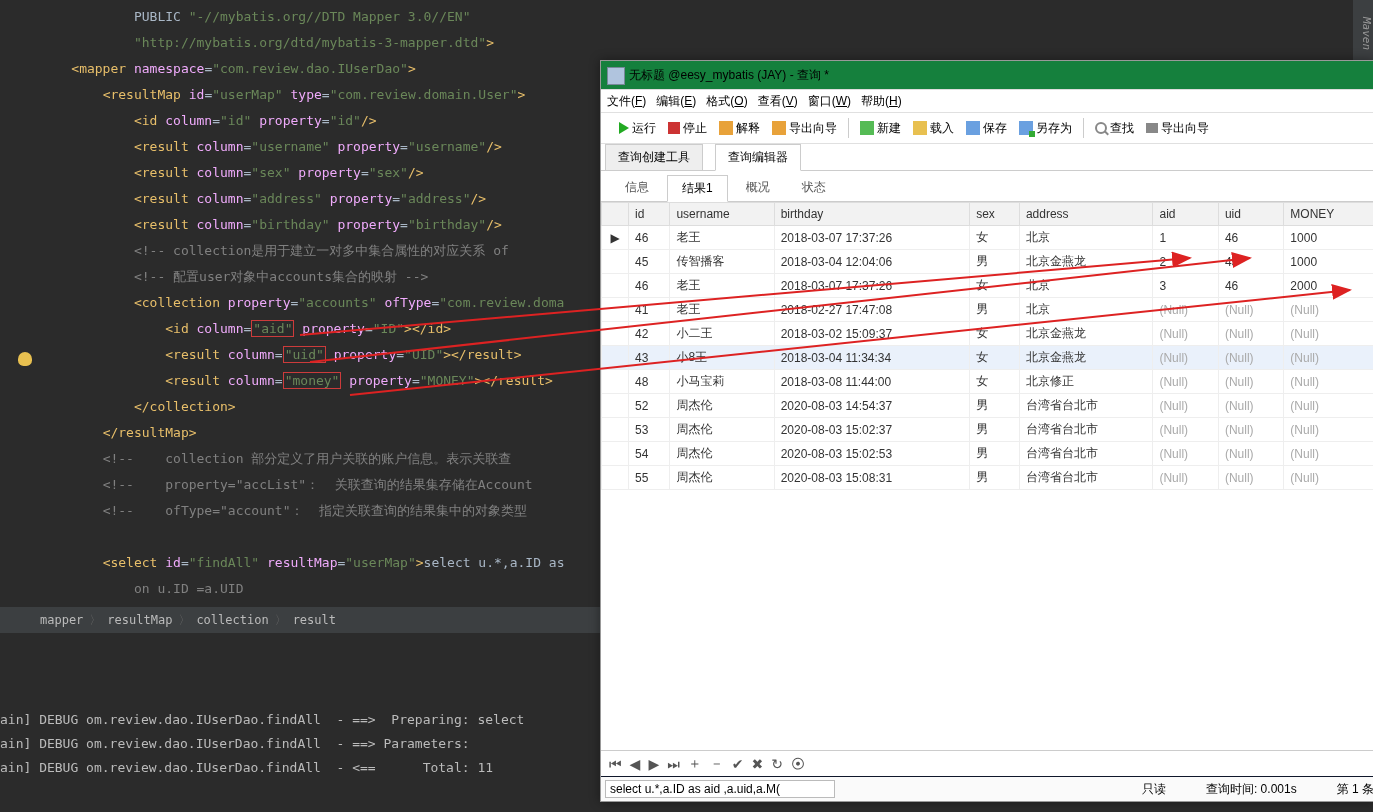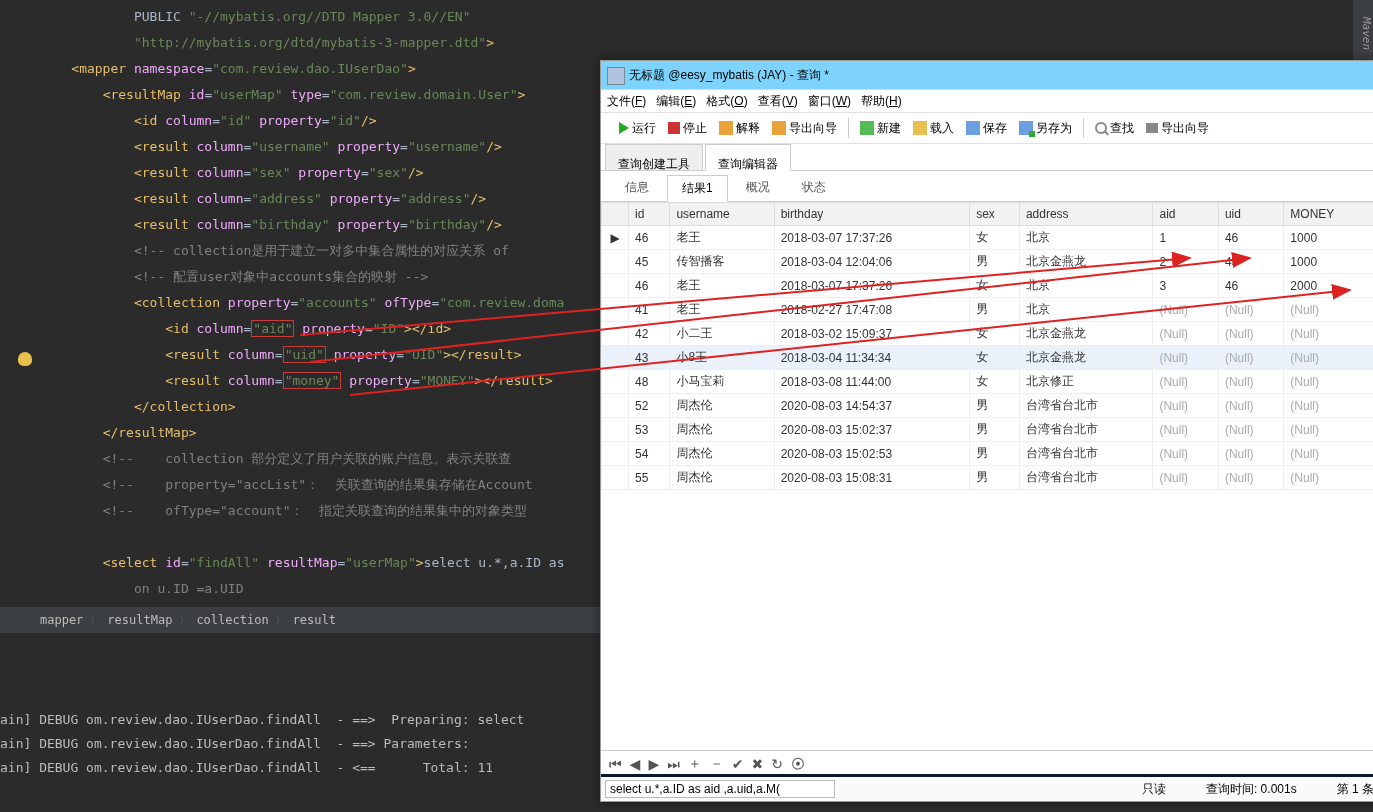--- a/index.html
+++ b/index.html
@@ -9,54 +9,54 @@
 .tag{color:#e8bf6a}
 .attr-name{color:#f0abfc}
 .attr-val{color:#6a8759}
 .comment{color:#808080}
 .breadcrumb{position:absolute;left:0;top:607px;width:600px;height:26px;background:#3c3f41;color:#bbb;font-size:12px;line-height:26px;padding-left:40px}
 .breadcrumb span.sep{color:#666;margin:0 6px}
 .console{position:absolute;left:0;top:700px;width:600px;height:112px;background:#2b2b2b;color:#bbb;font-size:13px;line-height:24px;padding-top:8px}
 .console .cl{white-space:pre;overflow:hidden}
 .hlbox{border:1px solid #cc3b3b;padding:0 1px}
 .right-pane{position:absolute;left:600px;top:60px;width:773px;height:740px;background:#fff;color:#000;font-family:"Microsoft YaHei",Tahoma,sans-serif;font-size:12px;border:1px solid #999;box-shadow:0 0 10px rgba(0,0,0,0.4)}
-.titlebar{height:28px;line-height:28px;padding-left:28px;background:#7dd3fc;border-bottom:1px solid #ddd;position:relative}
+.titlebar{height:28px;line-height:28px;padding-left:28px;background:#15803d;border-bottom:1px solid #ddd;position:relative}
 .titlebar .ticon{position:absolute;left:6px;top:6px;width:16px;height:16px;background:#b0c4de;border:1px solid #789}
 .menubar{height:22px;line-height:22px;padding-left:6px;border-bottom:1px solid #e0e0e0}
 .menubar span{margin-right:10px;cursor:default}
 .toolbar{height:30px;line-height:30px;padding-left:14px;border-bottom:1px solid #e0e0e0;display:flex;align-items:center;gap:4px}
 .tbtn{display:inline-flex;align-items:center;gap:3px;padding:0 4px;cursor:default}
 .tsep{width:1px;height:20px;background:#ccc;margin:0 3px}
 .ico{width:14px;height:14px;display:inline-block}
 .ico-run{border-left:10px solid #2a2;border-top:6px solid transparent;border-bottom:6px solid transparent;width:0;height:0}
 .ico-stop{background:#c33;width:12px;height:12px}
 .ico-gen{background:#e8a23a}
 .ico-new{background:#5b5}
 .ico-open{background:#e8c050}
 .ico-save{background:#6aa0e0}
 .ico-saveas{background:#6aa0e0;position:relative}
 .ico-saveas::after{content:"";position:absolute;right:-2px;bottom:-2px;width:6px;height:6px;background:#3a3}
 .ico-find{border:2px solid #888;border-radius:50%;width:8px;height:8px;position:relative}
 .ico-find::after{content:"";position:absolute;width:5px;height:2px;background:#888;transform:rotate(45deg);left:7px;top:8px}
 .ico-wrap{background:#888;width:12px;height:10px}
 .subtabs{height:26px;border-bottom:1px solid #ccc;display:flex;padding-left:4px}
-.subtab{padding:11px 12px;border:1px solid #ccc;border-bottom:none;margin-right:2px;background:#eee;cursor:default}
+.subtab{padding:4px 12px;border:1px solid #ccc;border-bottom:none;margin-right:12px;background:#eee;cursor:default}
 .subtab.active{background:#fff;border-bottom:1px solid #fff;margin-bottom:-1px}
 .subtabs2{height:26px;border-bottom:1px solid #ccc;display:flex;padding-left:10px;margin-top:4px}
 .subtab2{padding:4px 14px;margin-right:4px;cursor:default;color:#555}
 .subtab2.active{border:1px solid #ccc;border-bottom:1px solid #fff;background:#fff;margin-bottom:-1px;color:#000}
 .grid{position:relative;height:calc(100% - 180px);overflow:auto}
 table.data{border-collapse:collapse;width:100%;font-size:12px}
 table.data th{background:#f2f2f2;border:1px solid #ddd;padding:4px 6px;text-align:left;font-weight:normal;color:#333}
 table.data td{border:1px solid #eee;padding:3px 6px;color:#333}
 table.data td.num{text-align:left;color:#333}
 table.data td.null{color:#aaa;text-align:left}
 table.data tr.sel td{background:#eaf1fb}
 .rowptr{width:14px;text-align:center;color:#666}
-.statusbar{position:absolute;bottom:0;left:0;right:0;height:24px;border-top:3px solid #0f172a;display:flex;align-items:center;font-size:12px;background:#fafafa}
+.statusbar{position:absolute;bottom:0;left:0;right:0;height:24px;border-top:1px solid #0f172a;display:flex;align-items:center;font-size:12px;background:#fafafa}
 .sqlbox{border:1px solid #bbb;padding:1px 4px;margin:0 20px 0 4px;background:#fff;flex:0 0 220px;white-space:nowrap;overflow:hidden}
 .navbar{position:absolute;bottom:24px;left:0;right:0;height:26px;border-top:1px solid #ccc;display:flex;align-items:center;gap:8px;padding-left:8px;color:#555}
 .navbar .nico{cursor:default;font-size:14px}
 .maven-tab{position:absolute;right:0;top:0;width:20px;height:60px;background:#3c3f41;color:#999;writing-mode:vertical-rl;text-align:center;font-size:11px;padding-top:4px;font-style:italic}
 svg.arrows{position:absolute;left:0;top:0;pointer-events:none;z-index:5}
 .bulb{position:absolute;left:18px;top:352px;width:14px;height:14px;background:#e8c050;border-radius:50% 50% 40% 40%}
 </style>
 </head>
 <body>
 

